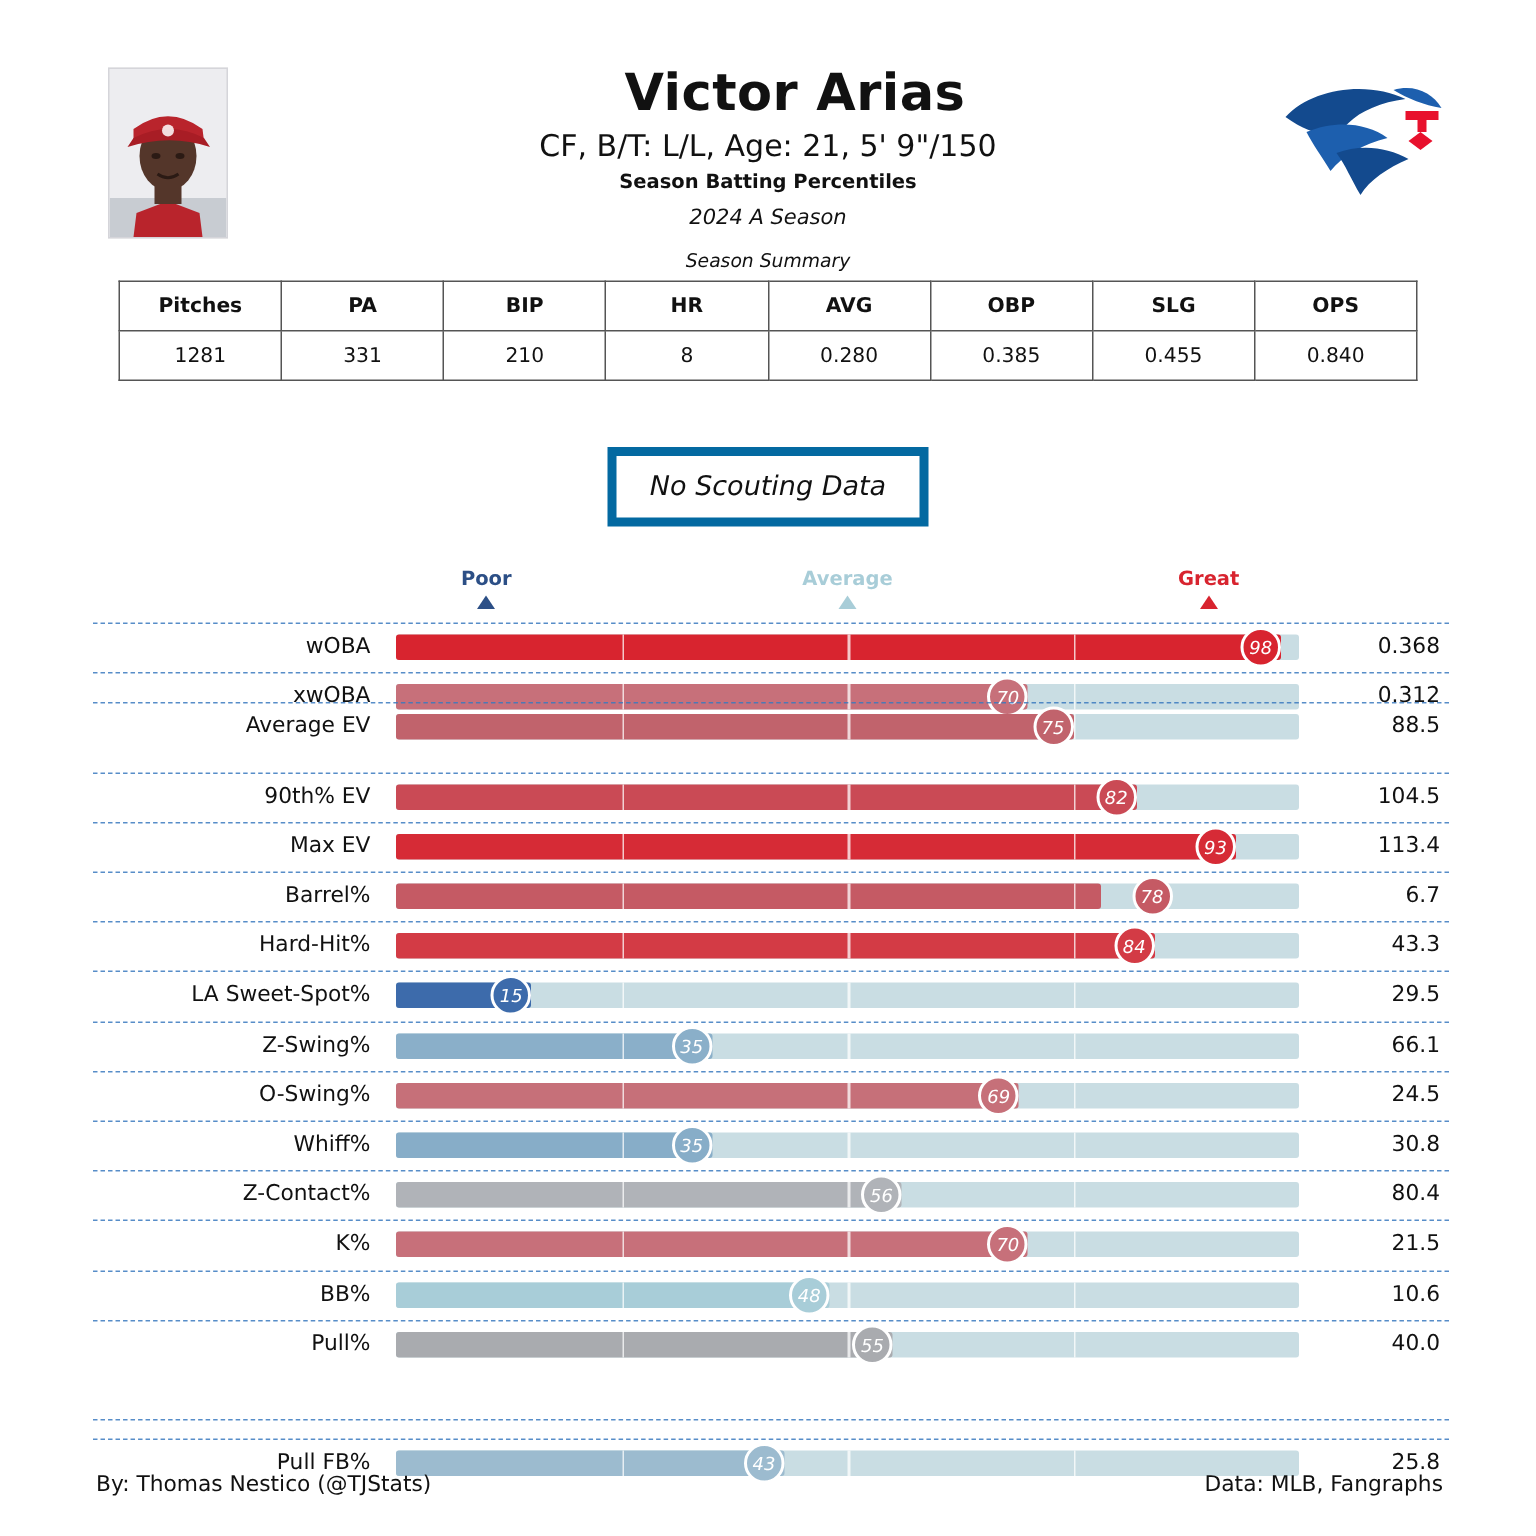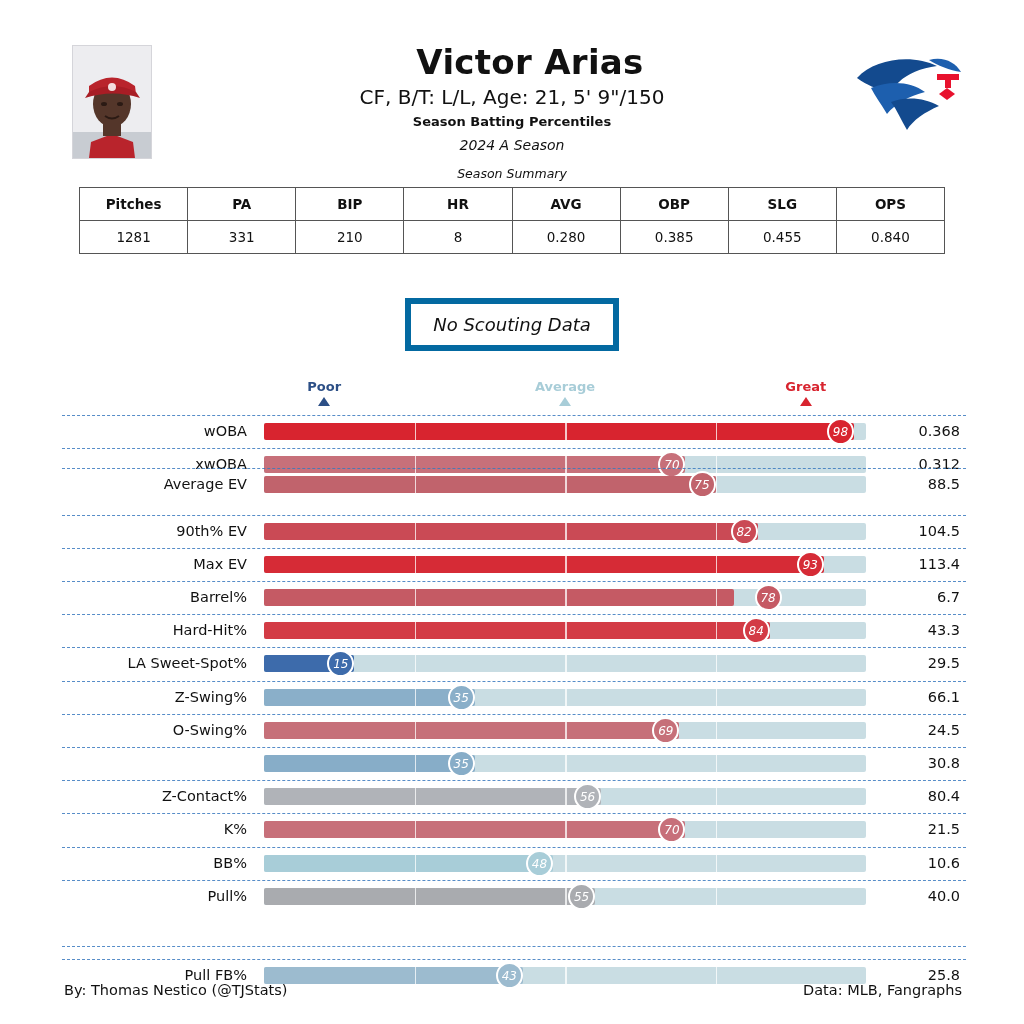--- a/index.html
+++ b/index.html
@@ -421,20 +421,21 @@
           <div class="fill" style="width: 415.38px; background: rgb(198, 112, 121);"></div>
         </div>
         <div class="tick" style="left: 414.5px;"></div>
         <div class="tick" style="left: 565px;"></div>
         <div class="tick" style="left: 715.5px;"></div>
         <div class="bubble" style="left: 652.38px; background: rgb(198, 112, 121);">69</div>
         <div class="row-value">24.5</div>
       </div>
       <div class="row" style="top: 368px;">
         <div class="dash-line"></div>
+        <div class="row-label">Whiff%</div>
         <div class="track">
           <div class="fill" style="width: 210.7px; background: rgb(135, 173, 200);"></div>
         </div>
         <div class="tick" style="left: 414.5px;"></div>
         <div class="tick" style="left: 565px;"></div>
         <div class="tick" style="left: 715.5px;"></div>
         <div class="bubble" style="left: 447.7px; background: rgb(135, 173, 200);">35</div>
         <div class="row-value">30.8</div>
       </div>
       <div class="row" style="top: 401.2px;">

